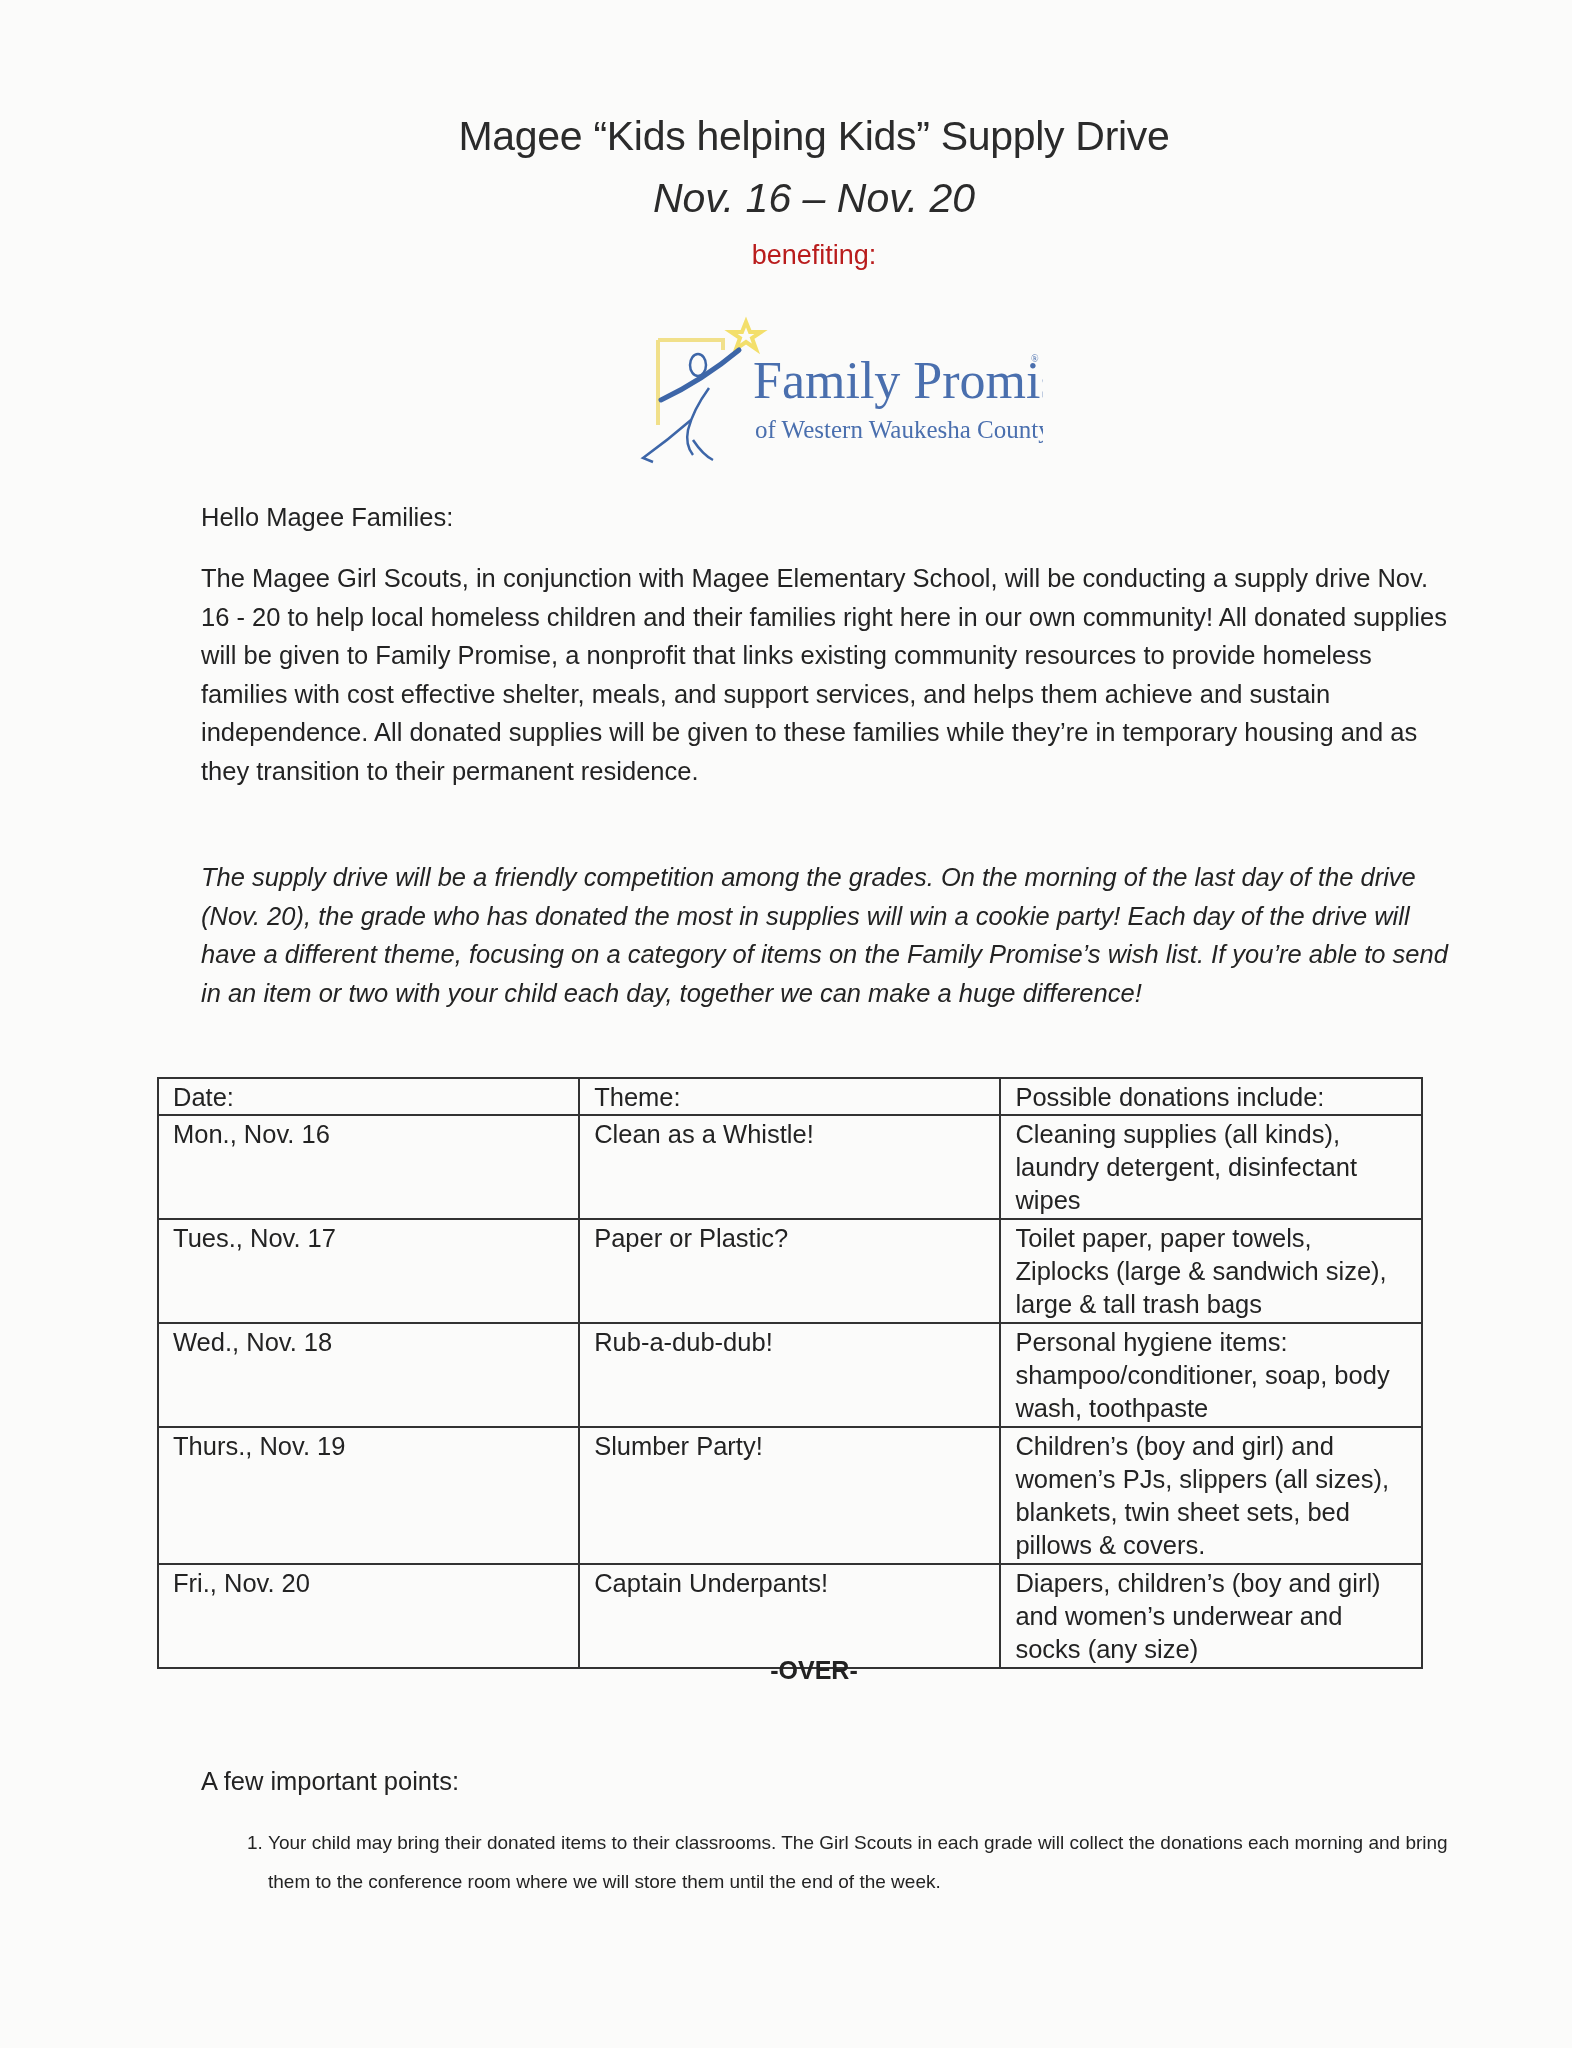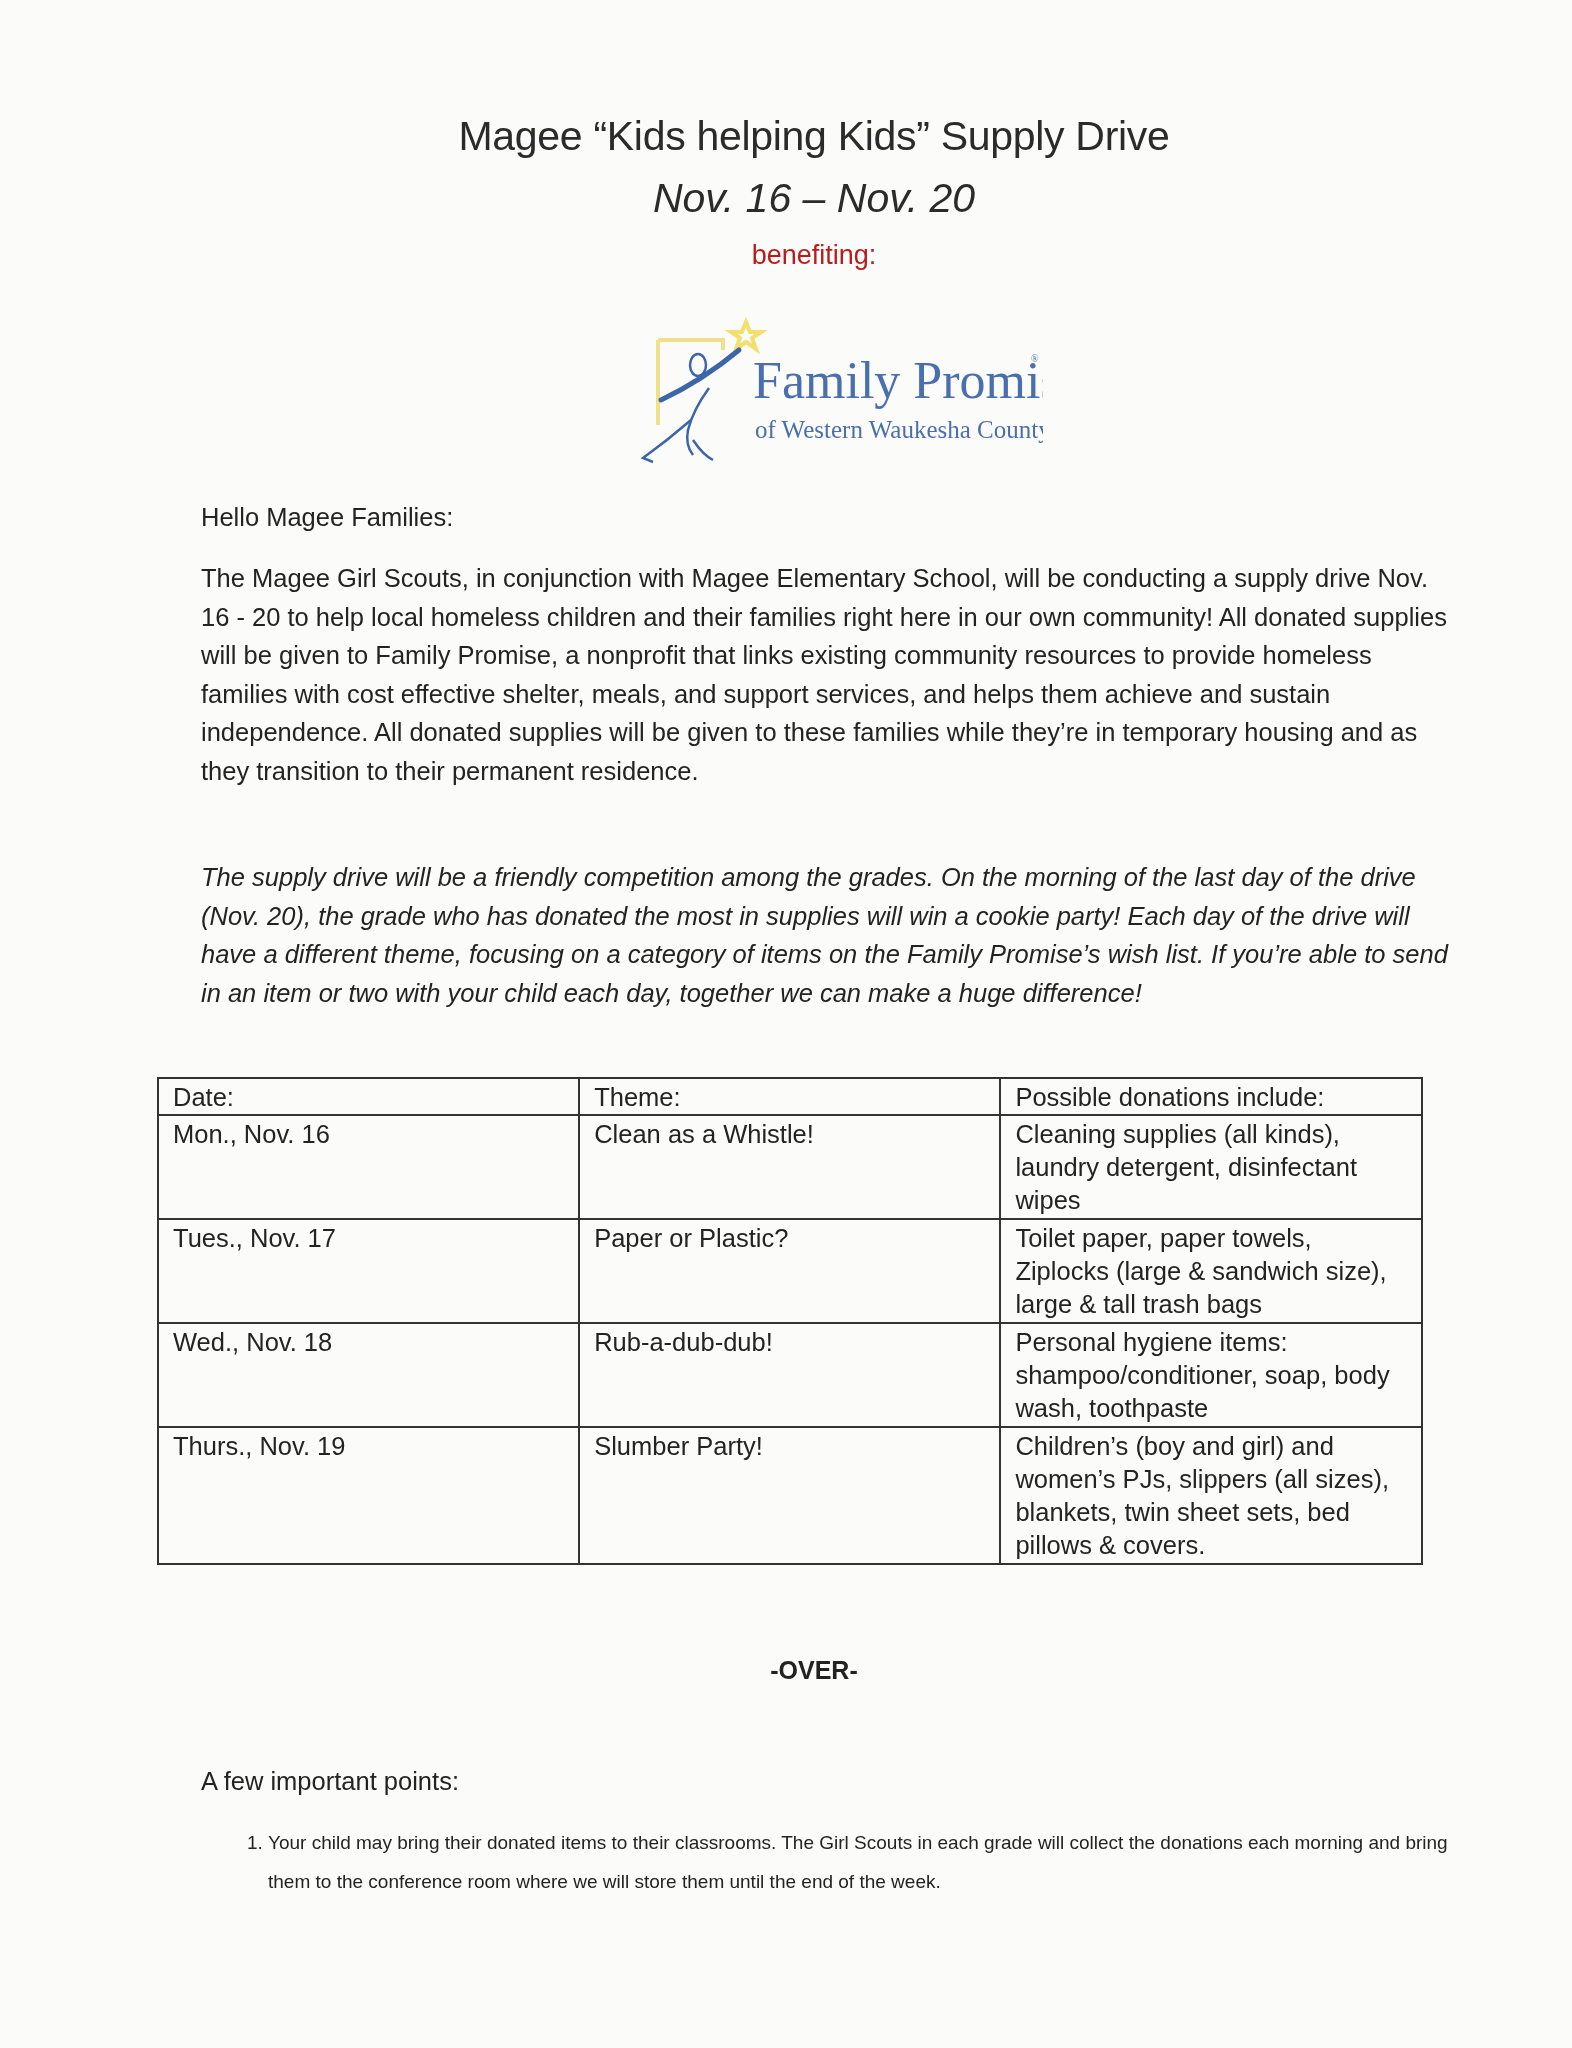--- a/index.html
+++ b/index.html
@@ -78,20 +78,25 @@
   <tr class="r3">
     <td>Wed., Nov. 18</td>
     <td>Rub-a-dub-dub!</td>
     <td>Personal hygiene items: shampoo/conditioner, soap, body wash, toothpaste</td>
   </tr>
   <tr class="r4">
     <td>Thurs., Nov. 19</td>
     <td>Slumber Party!</td>
     <td>Children’s (boy and girl) and women’s PJs, slippers (all sizes), blankets, twin sheet sets, bed pillows &amp; covers.</td>
   </tr>
+  <tr class="r5">
+    <td>Fri., Nov. 20</td>
+    <td>Captain Underpants!</td>
+    <td>Diapers, children’s (boy and girl) and women’s underwear and socks (any size)</td>
+  </tr>
 </tbody>
   </table>
 
 <div id="over" class="abs center">-OVER-</div>
 
 <div id="points-heading" class="abs para">A few important points:</div>
 <ol id="points">
   <li>Your child may bring their donated items to their classrooms. The Girl Scouts in each grade will collect the donations each morning and bring them to the conference room where we will store them until the end of the week.</li>
 </ol>
 

